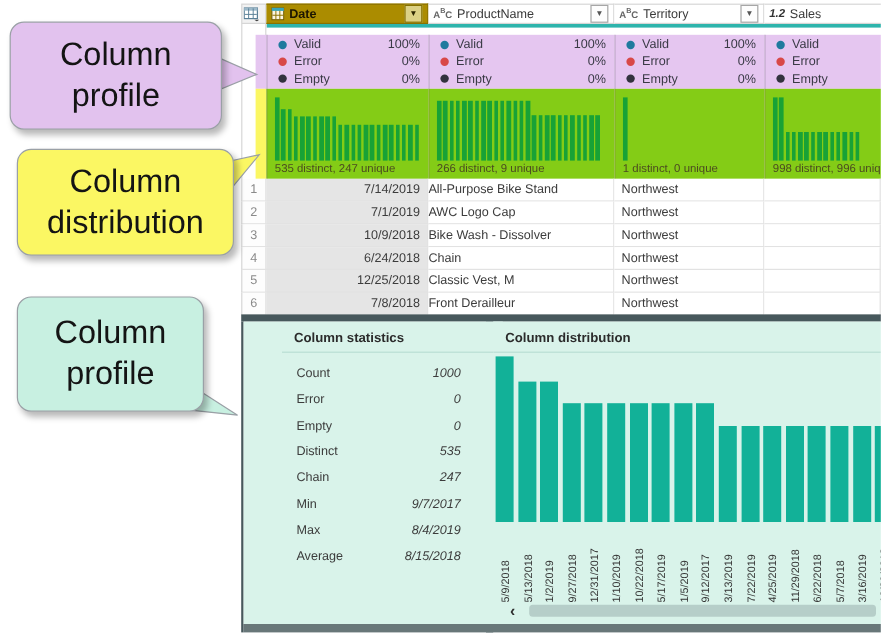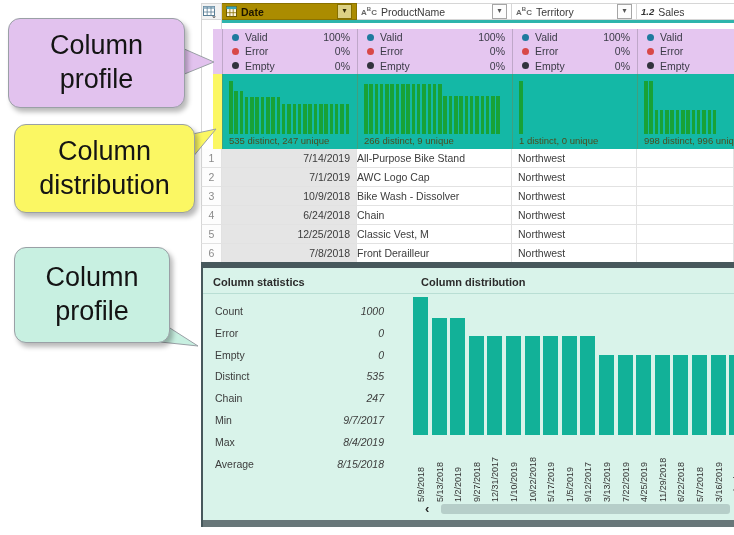--- a/index.html
+++ b/index.html
@@ -44,42 +44,42 @@
   .dstrip{left:213px;width:9px;background:#fbf763;top:74px;height:75px;}
   .qcell{top:29px;height:45px;background:#e5c6f0;border-left:1px solid rgba(120,110,130,.35);
     font-size:10.5px;color:#3a3a46;padding:1px 0;}
   .qrow{display:flex;align-items:center;height:14.3px;padding:0 7px 0 9px;}
   .dot{width:7px;height:7px;border-radius:50%;margin-right:6px;flex:none;}
   .d-valid{background:#1f7a9e;}
   .d-error{background:#d84848;}
   .d-empty{background:#32323e;}
   .qv{margin-left:auto;}
   
-  .dcell{top:74px;height:75px;background:#14b8a6;border-left:1px solid rgba(130,125,70,.4);overflow:hidden;}
+  .dcell{top:74px;height:75px;background:#84cc16;border-left:1px solid rgba(130,125,70,.4);overflow:hidden;}
   .mini-bars{position:absolute;left:6px;right:6px;top:7px;height:53px;display:flex;align-items:flex-end;overflow:hidden;}
   .mbar{flex:none;width:3.5px;margin-right:1.8px;background:#18a236;}
   .dcap{position:absolute;left:6px;bottom:3px;font-size:9.5px;color:#4c4c20;white-space:nowrap;}
   
   .gutter-col{left:201px;top:20px;width:21px;height:242px;background:#ffffff;border-right:1px solid #d6d6d6;border-left:1px solid #d6d6d6;}
   .trow{position:absolute;left:201px;width:533px;height:19px;}
   .cell{position:absolute;top:0;height:19px;line-height:18px;font-size:10.5px;color:#3c3c3c;
     border-right:1px solid #e2e2e2;border-bottom:1px solid #e2e2e2;box-sizing:border-box;
     white-space:nowrap;overflow:hidden;background:#fff;}
   .cell.gut{left:0;width:21px;color:#8a8a8a;text-align:center;background:#fdfdfd;border-left:1px solid #d6d6d6;}
   .cell.c-date{left:21px;width:135px;background:#e5e5e5;text-align:right;padding-right:6px;}
   .cell.c-prod{left:156px;width:155px;padding-left:0;}
   .cell.c-terr{left:311px;width:125px;padding-left:6px;}
   .cell.c-sales{left:436px;width:97px;}
   
   #h-splitter{left:201px;top:262px;width:533px;height:6px;background:#47585c;}
   #left-edge{left:201px;top:268px;width:2px;height:259px;background:#47585c;}
   #v-splitter{left:405px;top:268px;width:6px;height:259px;background:#47585c;}
   #bottom-bar{left:203px;top:520px;width:531px;height:7px;background:#687779;}
   .panel{background:#d9f3ea;top:268px;height:252px;overflow:hidden;}
-  #stats-panel{left:203px;width:216px;}
+  #stats-panel{left:203px;width:216px;padding-left:32px;}
   #dist-panel{left:411px;width:323px;}
   .panel-title{font-size:11px;font-weight:bold;color:#2b2b2b;padding:8px 10px 5px 10px;
     border-bottom:1px solid #b9ded4;}
   .stat-row{display:flex;justify-content:space-between;padding:0 35px 0 12px;height:21.8px;
     line-height:21.8px;font-size:10.5px;color:#3c3c3c;}
   .s-value{font-style:italic;}
   .bigbar{position:absolute;width:15px;background:#12b198;}
   .xlabel{position:absolute;writing-mode:vertical-rl;transform:rotate(180deg);
     font-size:9px;color:#333;height:62px;line-height:12px;white-space:nowrap;}
   #scroll-left{position:absolute;left:14px;top:233px;font-size:13px;font-weight:bold;color:#2b2b2b;}

